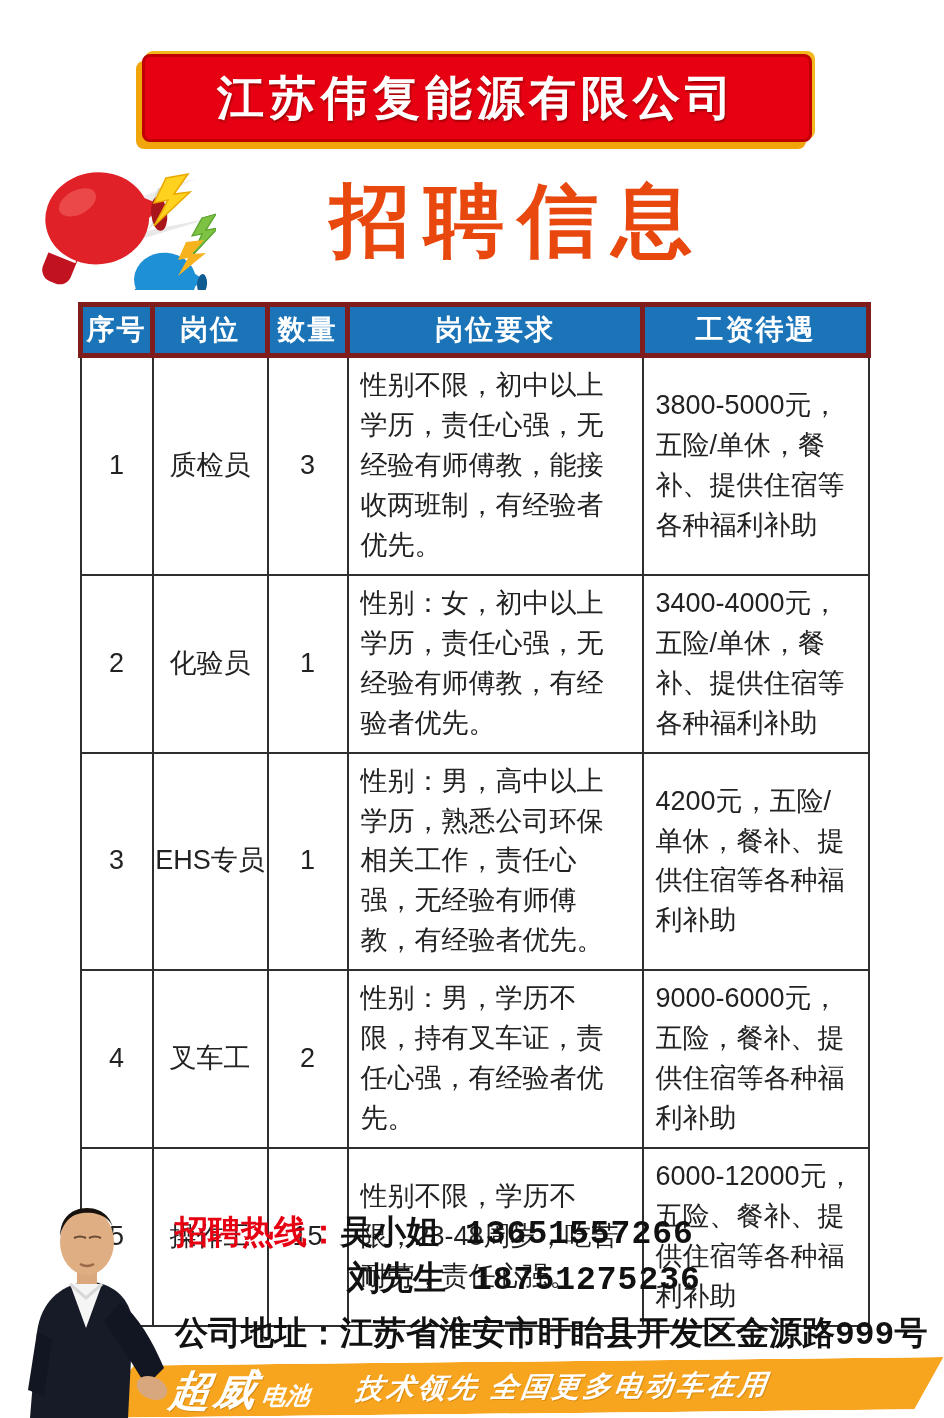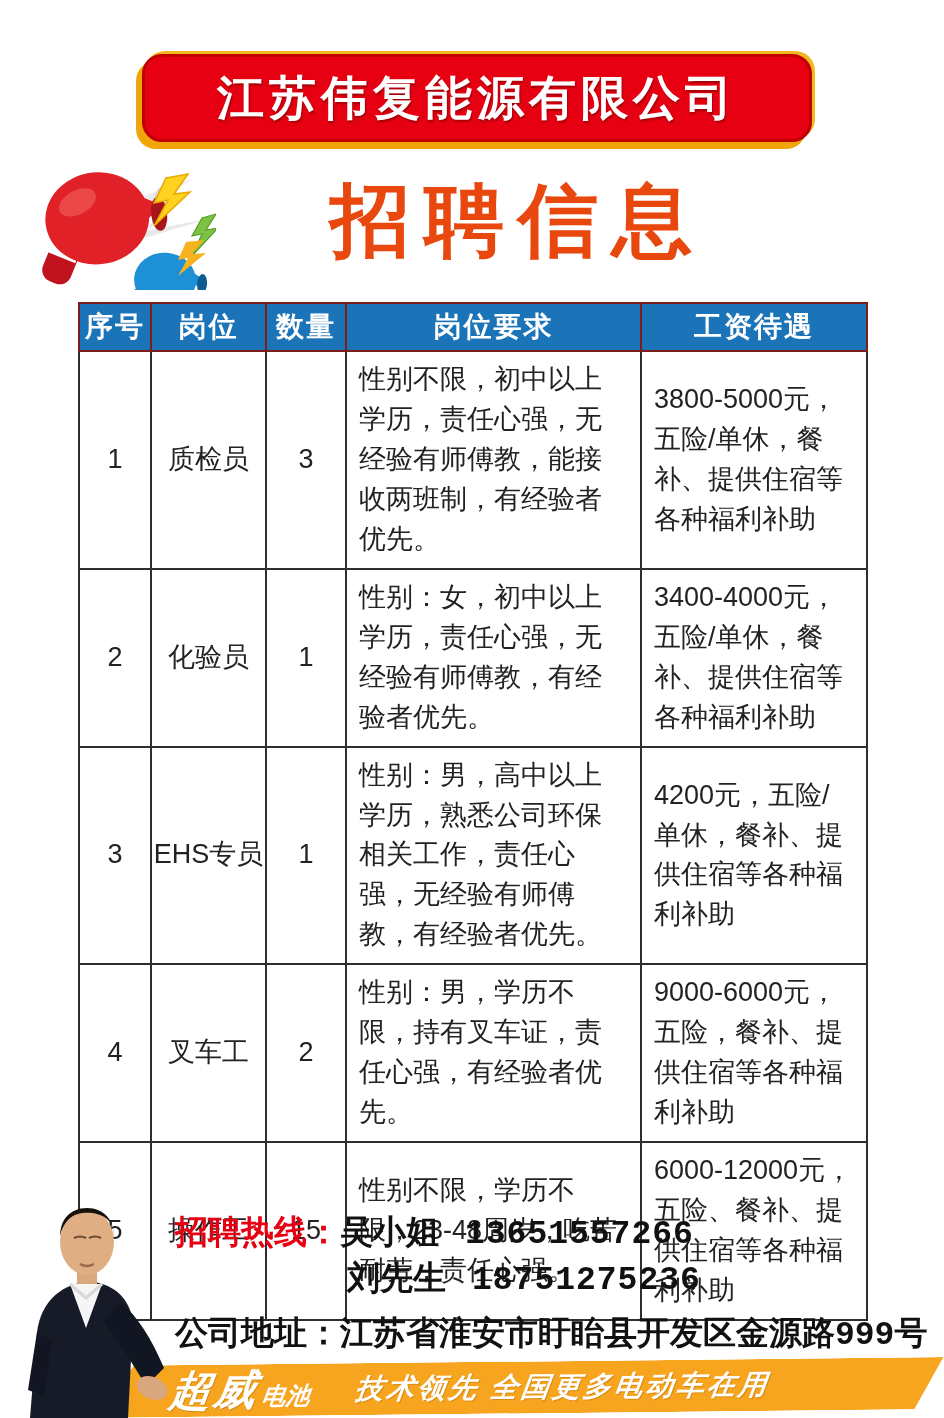--- a/index.html
+++ b/index.html
@@ -1,21 +1,21 @@
 <!DOCTYPE html>
 <html><head>
 <meta charset="utf-8">
 <style>
   html,body{margin:0;padding:0;background:#fff;}
   .page{position:relative;width:944px;height:1418px;background:#ffffff;overflow:hidden;
         font-family:"Liberation Sans",sans-serif;color:#1a1a1a;}
 
   
   .company-banner{position:absolute;left:142px;top:54px;width:664px;height:82px;
-    background:#e60012;border:3px solid #c00000;border-radius:20px;
+    background:#e60012;border:3px solid #c00000;border-radius:8px;
     box-shadow:-6px 7px 0 #f0a50a,3px -3px 0 #f3b81f;
     display:flex;align-items:center;justify-content:center;}
   .company-banner span{font-family:"Liberation Serif",serif;font-weight:700;
     font-size:47px;color:#ffffff;letter-spacing:5px;white-space:nowrap;
     text-shadow:1px 2px 2px rgba(120,0,0,.6);}
 
   
   .poster-title{position:absolute;left:0;top:168px;width:944px;text-align:center;
     padding-left:80px;box-sizing:border-box;}
   .poster-title span{font-family:Liberation Mono, monospace;font-weight:900;
@@ -24,21 +24,21 @@
   
   .megaphones{position:absolute;left:6px;top:140px;width:210px;height:150px;}
 
   
   .jobs-table{position:absolute;left:78px;top:302px;width:788px;border-collapse:collapse;
     table-layout:fixed;}
   .jobs-table col.c-no{width:72px;} .jobs-table col.c-pos{width:115px;}
   .jobs-table col.c-cnt{width:80px;} .jobs-table col.c-req{width:295px;}
   .jobs-table col.c-sal{width:226px;}
   .jobs-table th{background:#1b74b8;color:#ffffff;font-size:28px;font-weight:600;
-    height:44px;border:2px solid #7f1d1d;letter-spacing:2px;}
+    height:44px;border:5px solid #7f1d1d;letter-spacing:2px;}
   .jobs-table td{border:2px solid #2e2e2e;font-size:27px;line-height:1.48;
     vertical-align:middle;color:#222;}
   .jobs-table td.center{text-align:center;}
   .jobs-table td.text{text-align:left;padding:8px 12px;}
   tr.r1{height:158px;} tr.r2{height:168px;} tr.r3{height:170px;}
   tr.r4{height:165px;} tr.r5{height:170px;}
 
   
   .contact{position:absolute;left:175px;top:1212px;font-family:Liberation Mono, monospace;
     font-weight:700;font-size:33px;line-height:46px;color:#111;}

